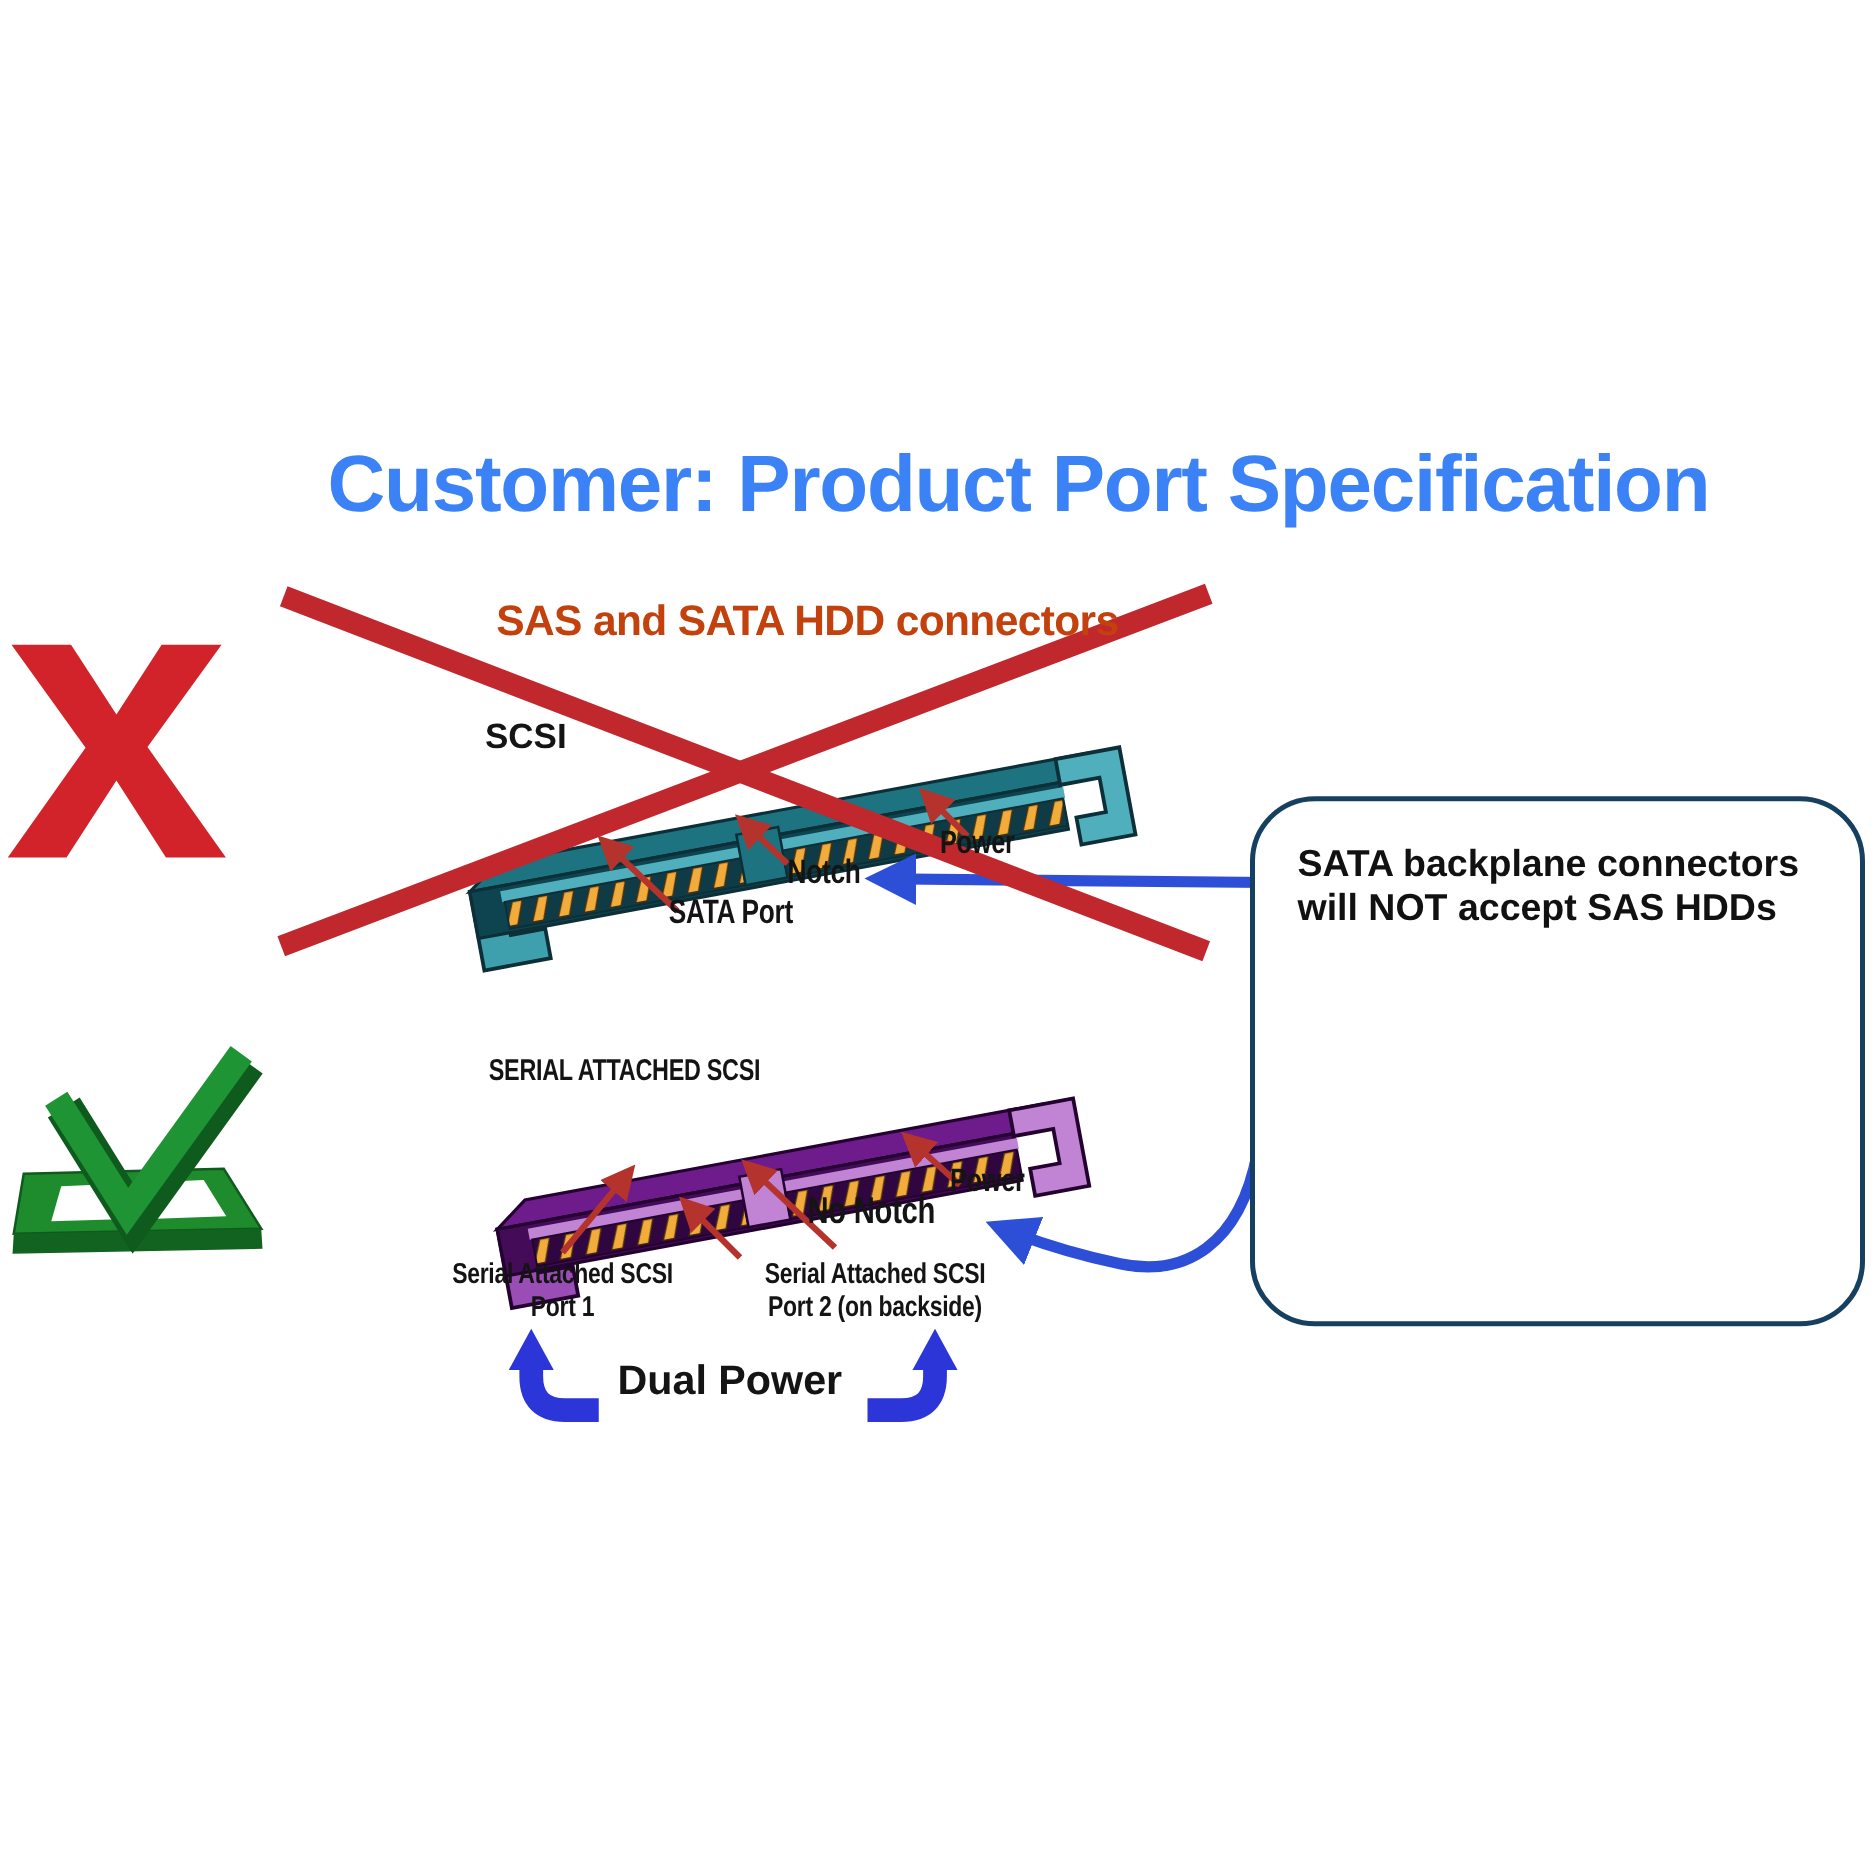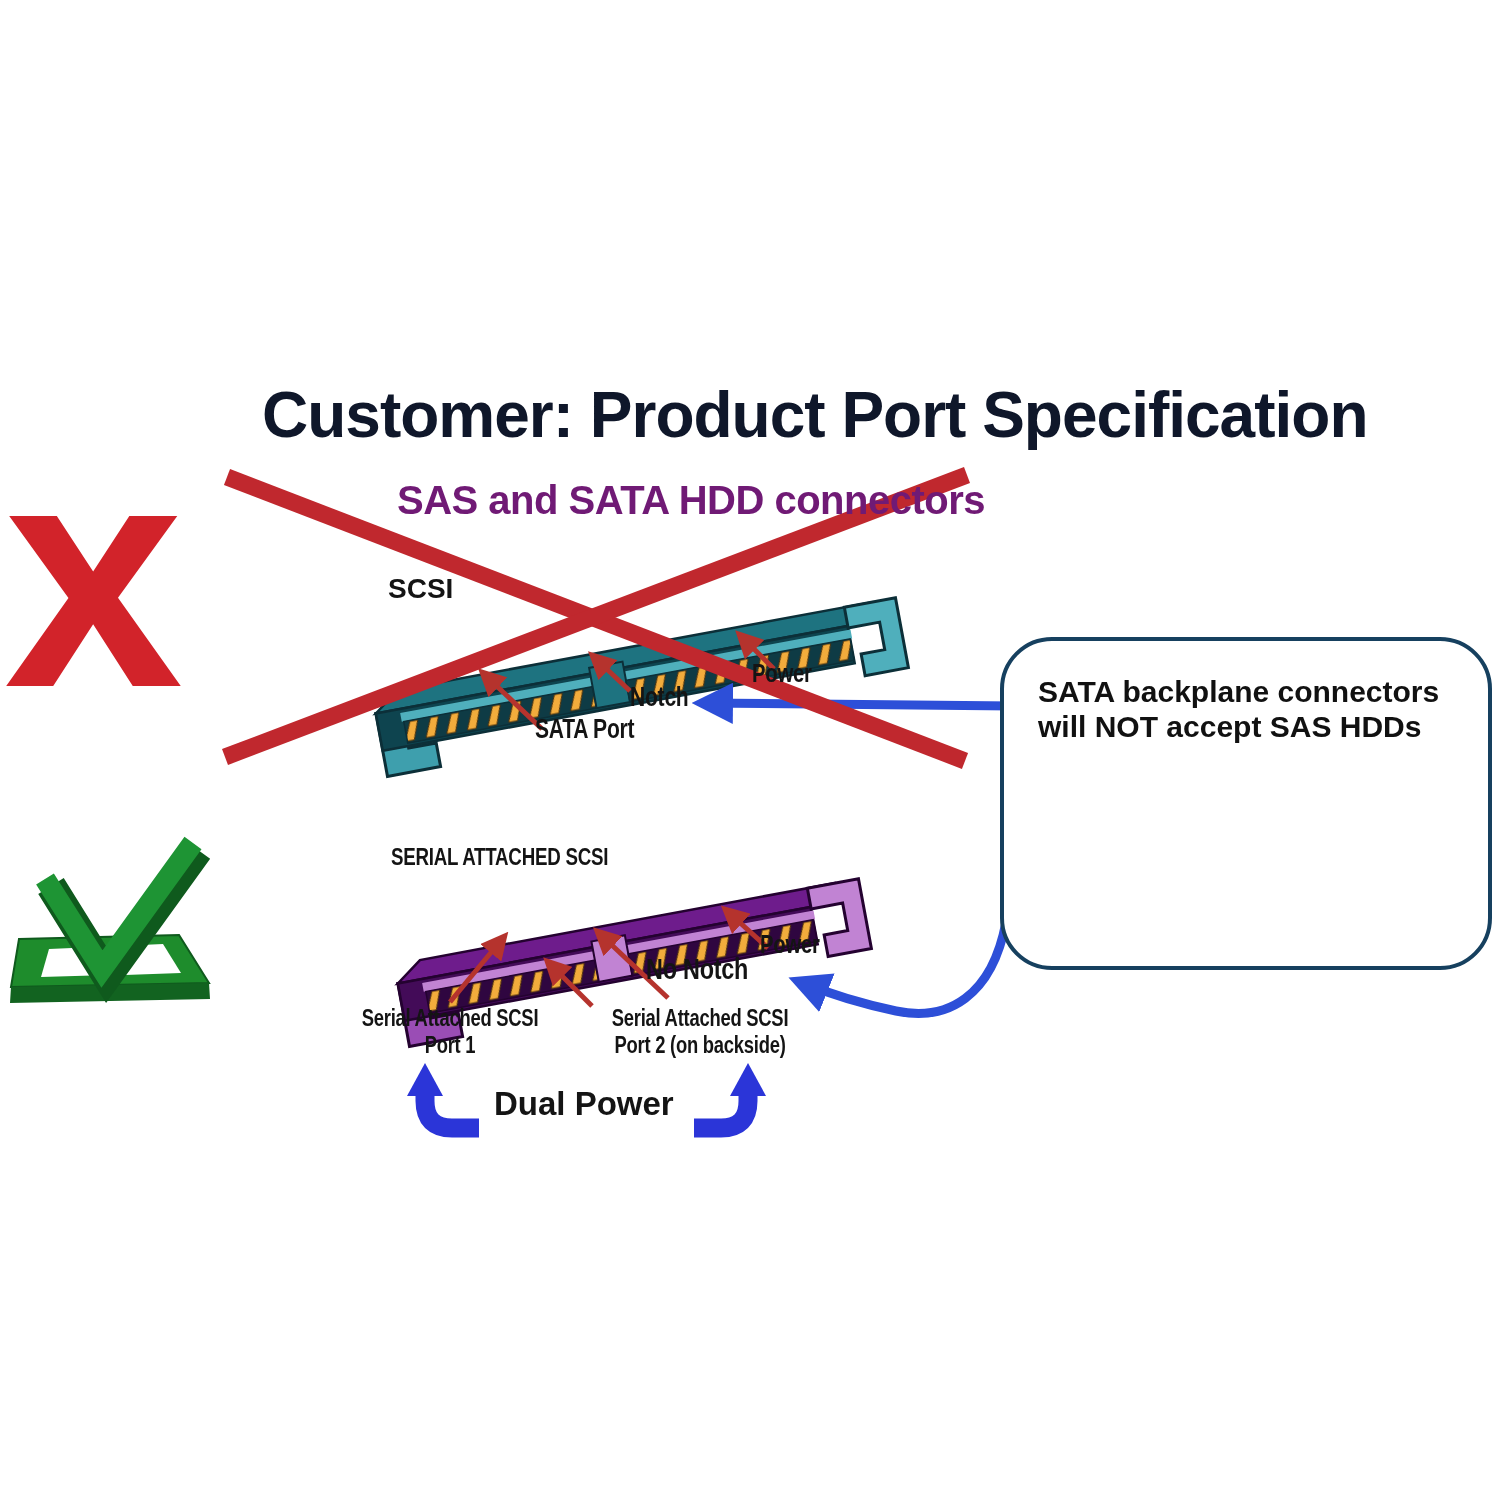--- a/index.html
+++ b/index.html
@@ -8,24 +8,24 @@
     font-family:"Liberation Sans","DejaVu Sans",sans-serif;overflow:hidden;
   }
   .overlay{position:absolute;left:0;top:0;width:1500px;height:1500px;}
   .txt{position:absolute;font-weight:bold;color:#141414;line-height:1.12;white-space:nowrap;}
   .cond{transform:scaleX(0.78);transform-origin:left top;letter-spacing:-0.3px;}
   .cond-c{transform:scaleX(0.80);transform-origin:center top;letter-spacing:-0.3px;}
   .title{
     position:absolute;left:262px;top:350px;font-size:64px;font-weight:bold;
     letter-spacing:-1px;white-space:nowrap;
   }
-  .heading{position:absolute;left:397px;top:478px;font-size:40px;font-weight:bold;
-    color:#701a75;letter-spacing:-0.5px;white-space:nowrap;}
+  .heading{position:absolute;left:397px;top:478px;font-size:34px;font-weight:bold;
+    color:#c2410c;letter-spacing:-0.5px;white-space:nowrap;}
   .callout{
-    position:absolute;left:1000px;top:637px;width:492px;height:333px;
+    position:absolute;left:1000px;top:637px;width:492px;height:424px;
     box-sizing:border-box;border:4px solid #16405f;border-radius:52px;
     padding:33px 26px 0 34px;background:#ffffff;
   }
   .callout p{margin:0;font-size:30px;font-weight:bold;line-height:35px;color:#111;}
   .callout p + p{margin-top:88px;}
   .port-label{position:absolute;text-align:center;font-weight:bold;font-size:23px;
     line-height:27px;color:#141414;}
 </style>
 </head>
 <body>
@@ -106,21 +106,21 @@
       <path d="M694,1128 L721,1128 Q748,1128 748,1101 L748,1093" stroke="#2b35d8" stroke-width="19" fill="none"></path>
       <polygon points="730,1096 766,1096 748,1063" fill="#2b35d8"></polygon>
     </g>
 
     <g stroke="#c0282e" stroke-width="17">
       <line x1="227" y1="477" x2="965" y2="761"></line>
       <line x1="225" y1="757" x2="967" y2="475"></line>
     </g>
   </svg>
 
-  <div class="title" style="color:#0f172a;margin-top:28px;">Customer: Product Port Specification</div>
+  <div class="title" style="color:#3b82f6;">Customer: Product Port Specification</div>
 
   <div class="heading">SAS and SATA HDD connectors</div>
 
   <div class="txt" style="left:388px;top:573px;font-size:28px;">SCSI</div>
 
   <div class="txt cond" style="left:630px;top:682px;font-size:27px;">Notch</div>
 
   <div class="txt cond" style="left:752px;top:659px;font-size:26px;">Power</div>
 
   <div class="txt cond" style="left:535px;top:714px;font-size:27px;">SATA Port</div>

